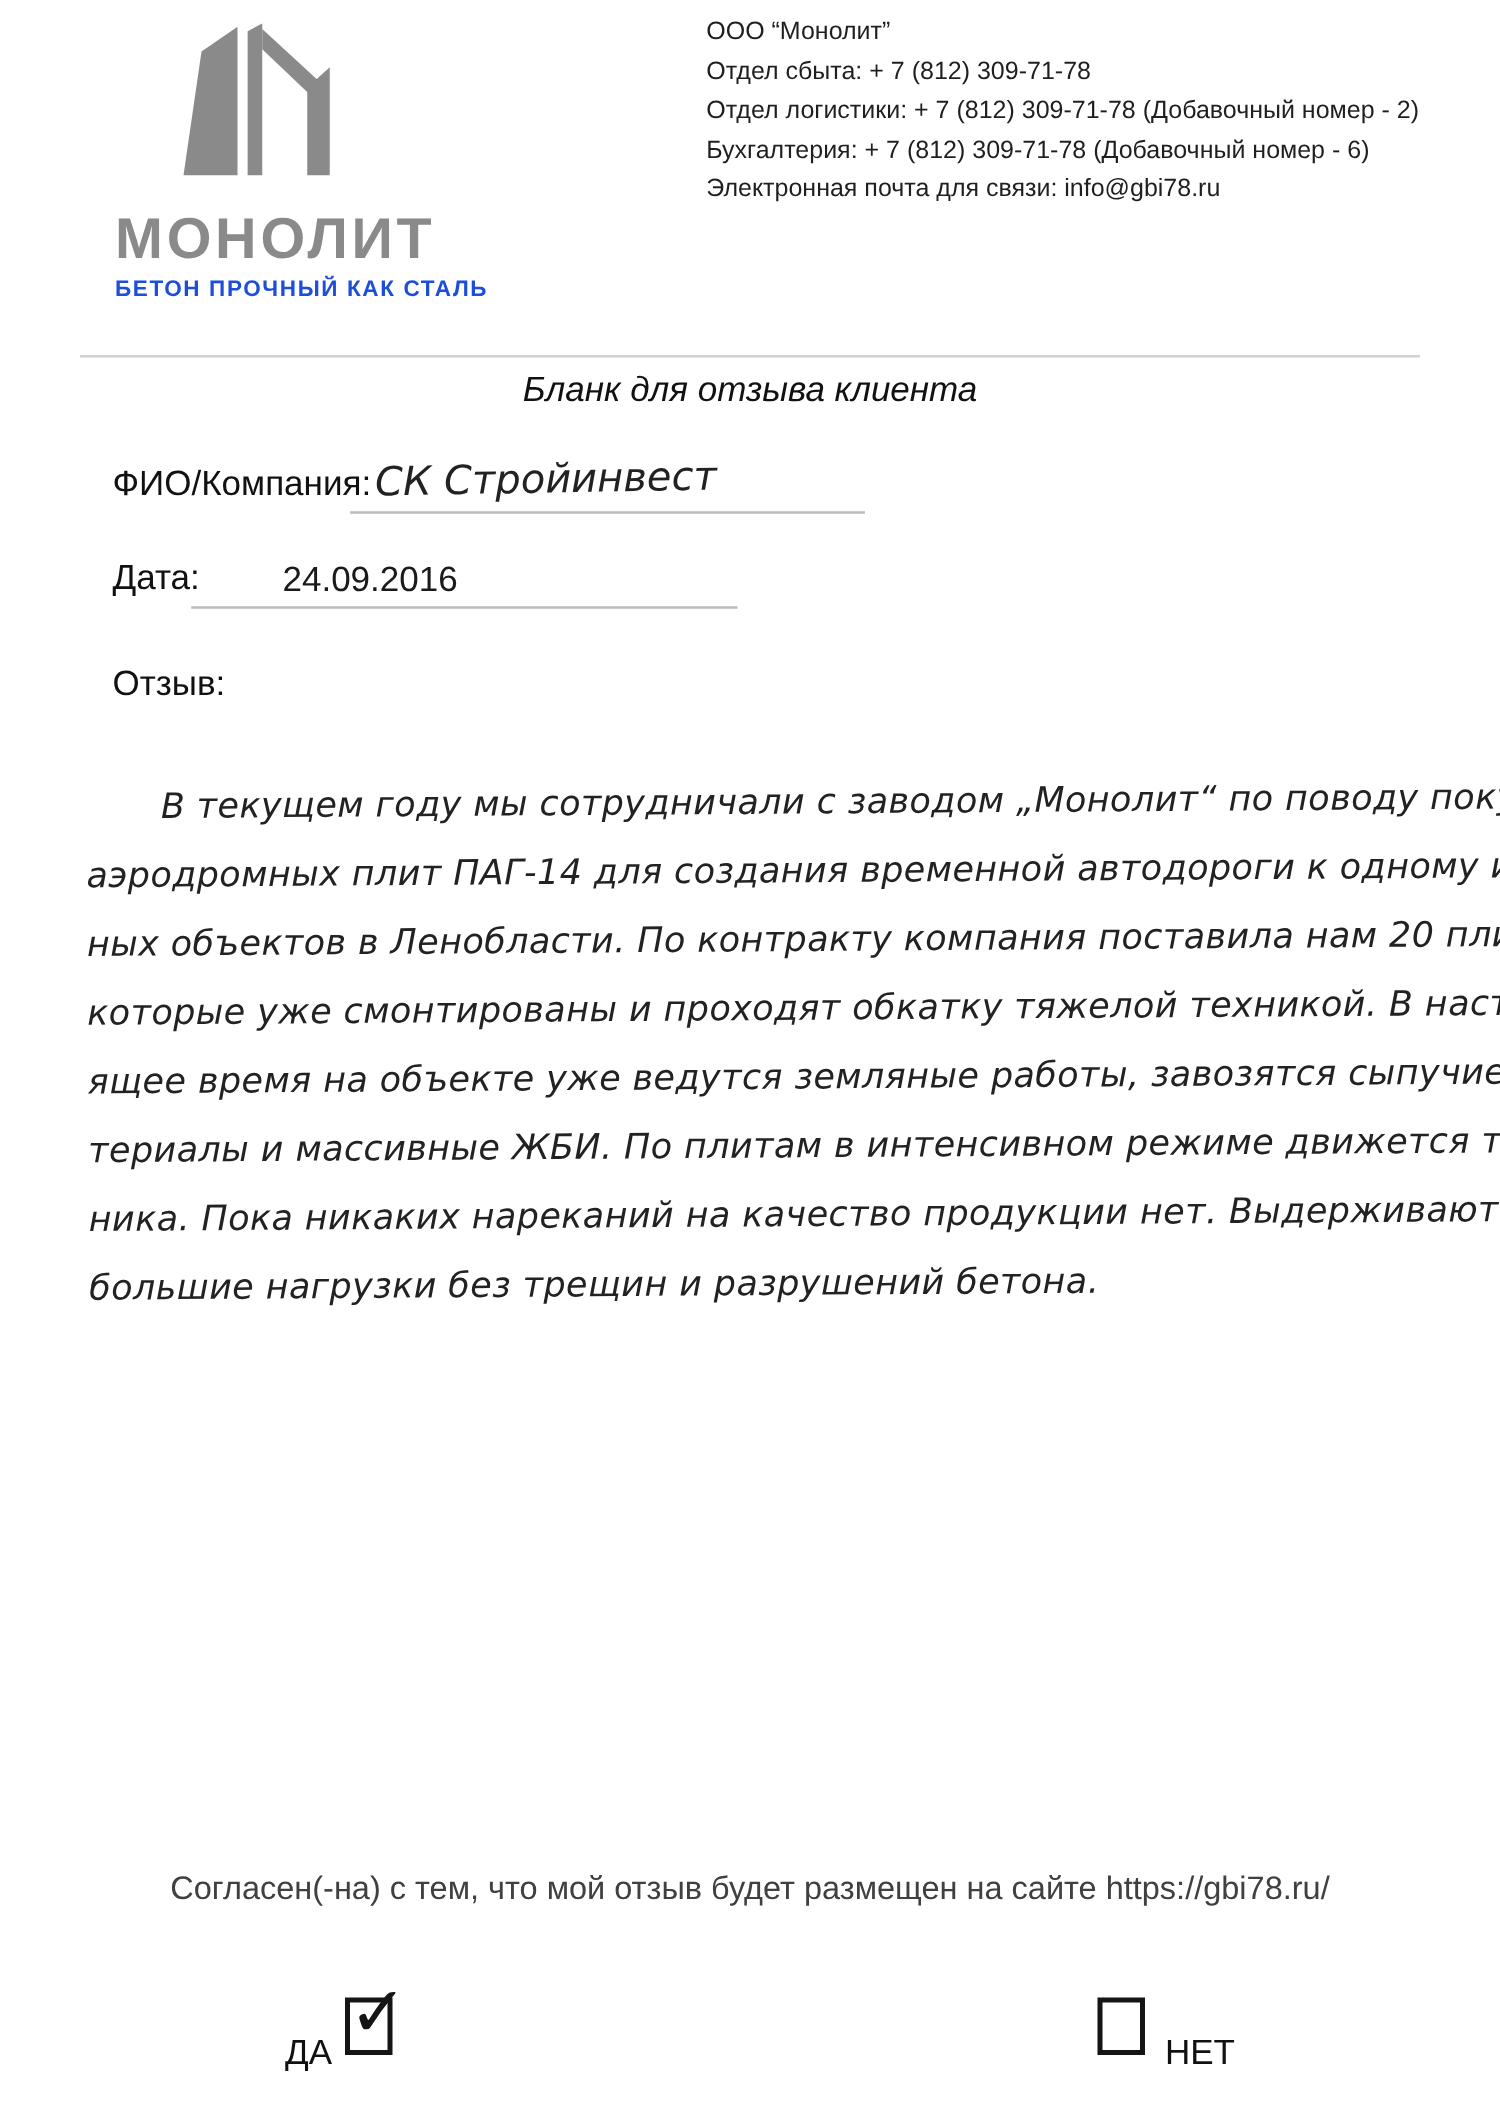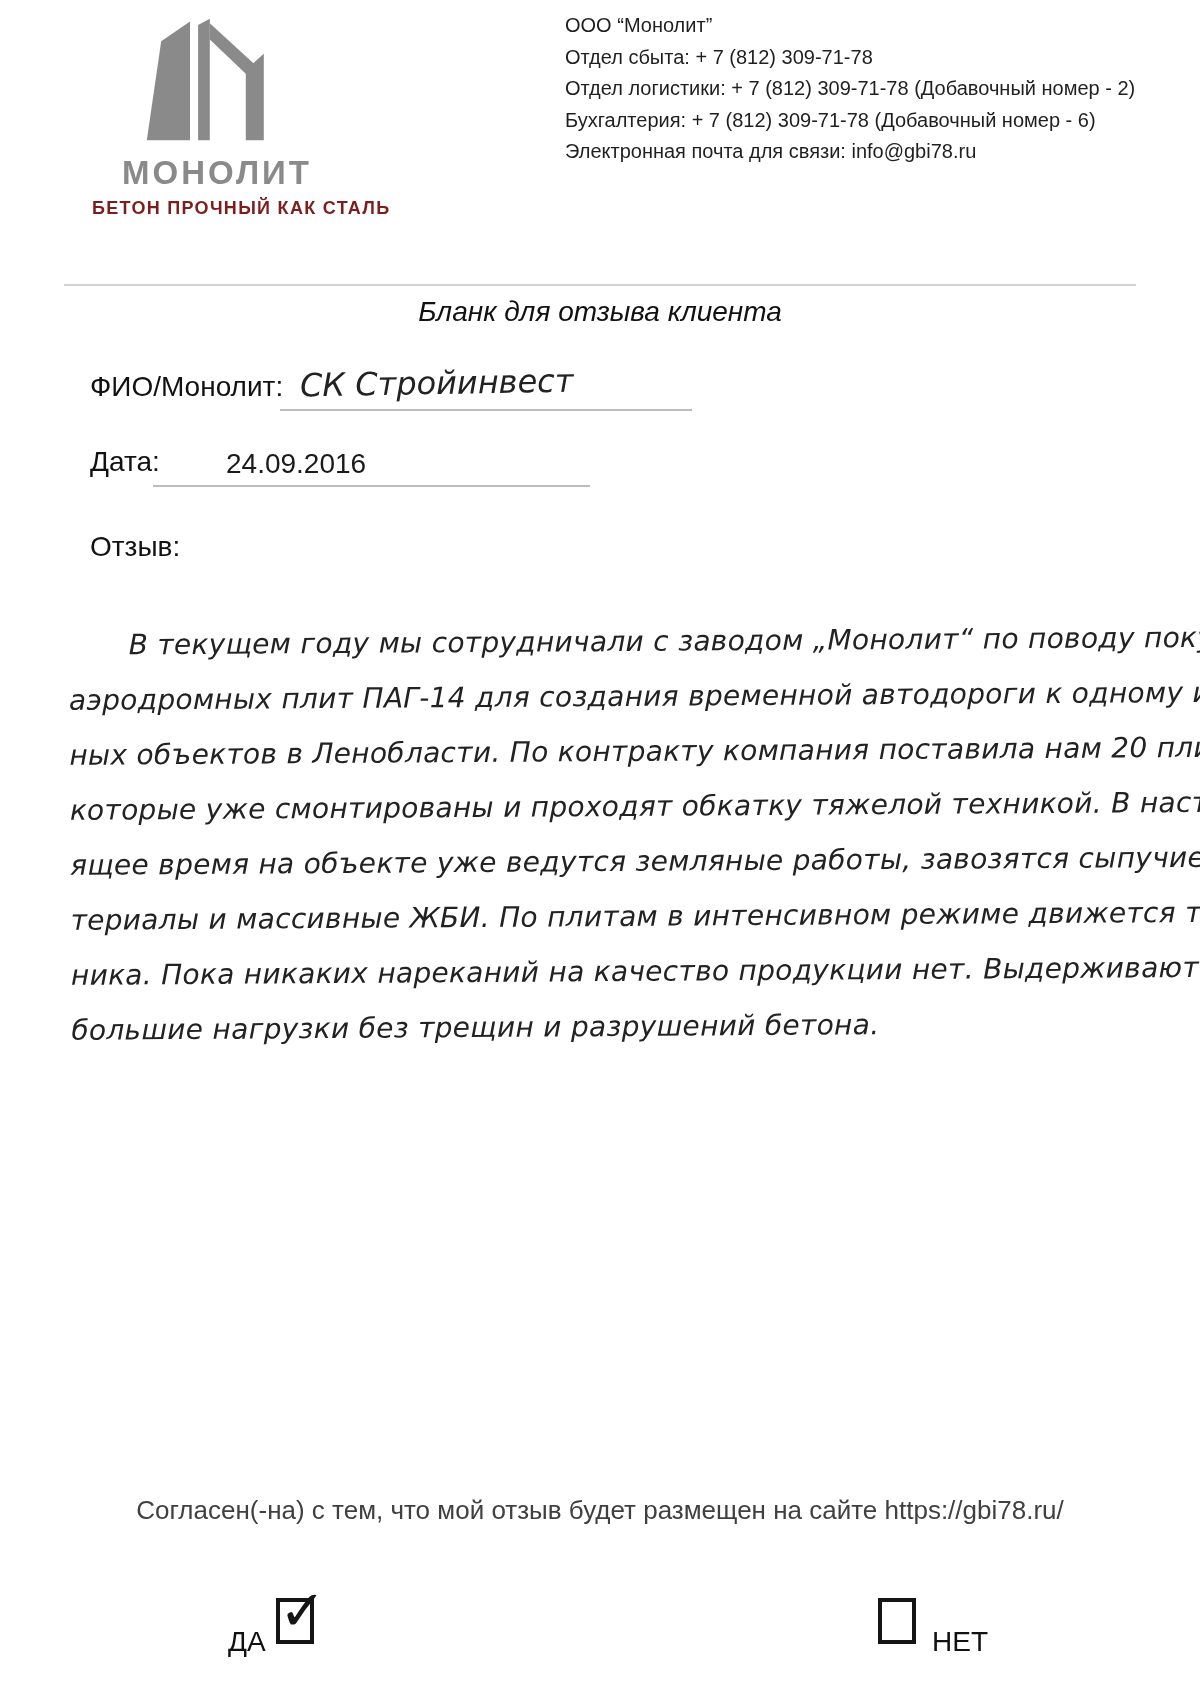--- a/index.html
+++ b/index.html
@@ -17,33 +17,33 @@
 
   
   .logo-block {
     position: absolute;
     left: 92px; top: 10px;
     width: 250px;
     text-align: center;
   }
   .logo-icon svg { width: 180px; height: 138px; display: block; margin: 0 auto; }
   .logo-brand {
-    margin-top: 8px;
-    font-size: 33px;
+    margin-top: 18px;
+    font-size: 46px;
     font-weight: bold;
     letter-spacing: 3px;
     color: #8a8a8a;
     line-height: 1.05;
   }
   .logo-tagline {
     margin-top: 7px;
     font-size: 18px;
     font-weight: bold;
     letter-spacing: 1.3px;
-    color: #7f1d1d;
+    color: #1d4ed8;
     white-space: nowrap;
   }
 
   
   .contact-block {
     position: absolute;
     left: 565px; top: 10px;
     font-size: 20px;
     line-height: 31.5px;
     color: #1f1f1f;
@@ -179,21 +179,21 @@
     <div class="contact-line">Отдел сбыта: + 7 (812) 309-71-78</div>
     <div class="contact-line">Отдел логистики: + 7 (812) 309-71-78 (Добавочный номер - 2)</div>
     <div class="contact-line">Бухгалтерия: + 7 (812) 309-71-78 (Добавочный номер - 6)</div>
     <div class="contact-line">Электронная почта для связи: info@gbi78.ru</div>
   </div>
 
   <div class="divider"></div>
 
   <div class="form-title">Бланк для отзыва клиента</div>
 
-  <div class="field-label name-label">ФИО/Монолит:</div>
+  <div class="field-label name-label">ФИО/Компания:</div>
   <div class="name-value handwriting">СК Стройинвест</div>
   <div class="fill-line name-line"></div>
 
   <div class="field-label date-label">Дата:</div>
   <div class="date-value">24.09.2016</div>
   <div class="fill-line date-line"></div>
 
   <div class="field-label review-label">Отзыв:</div>
 
   <div class="review-text handwriting">

